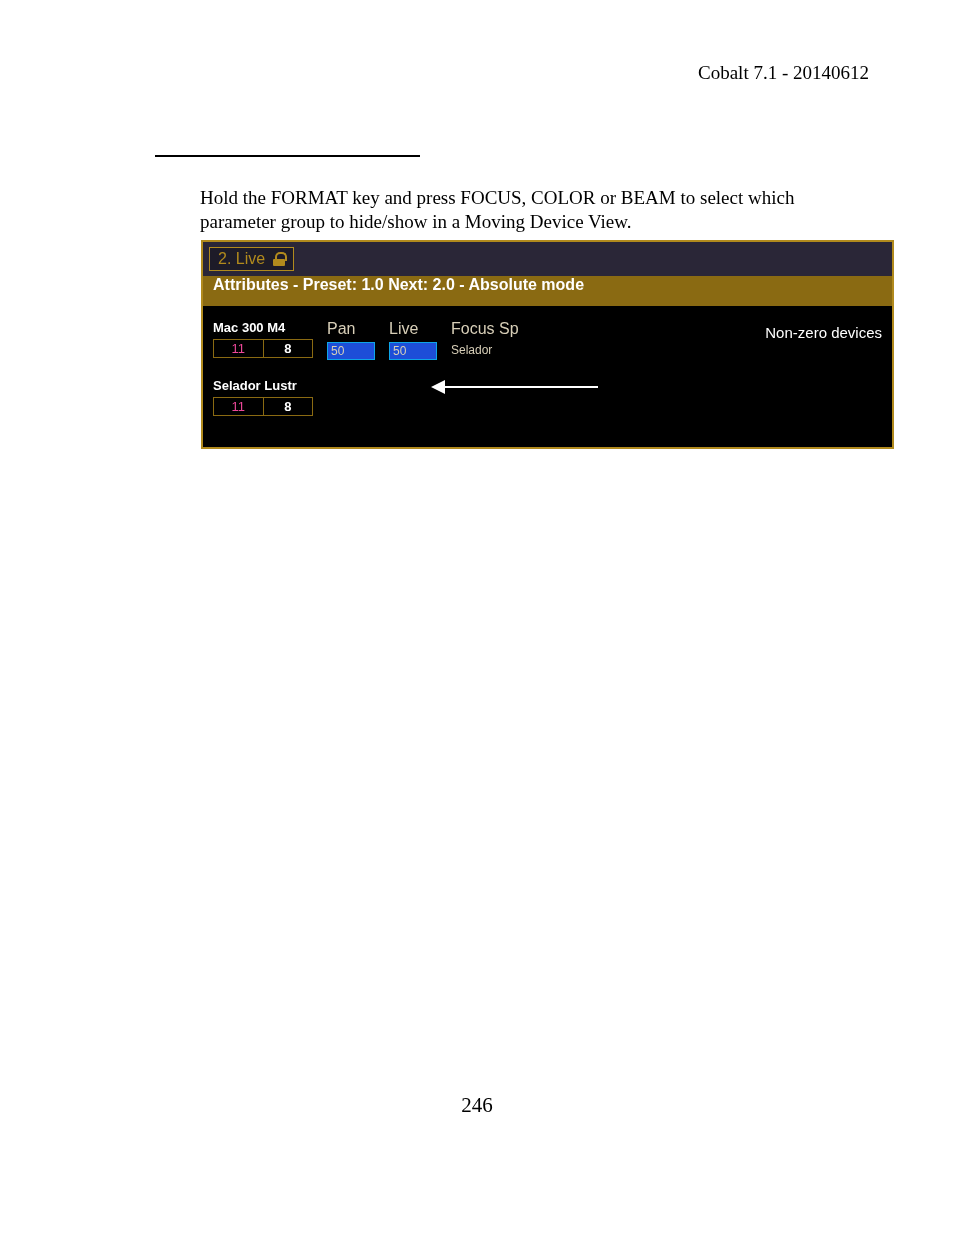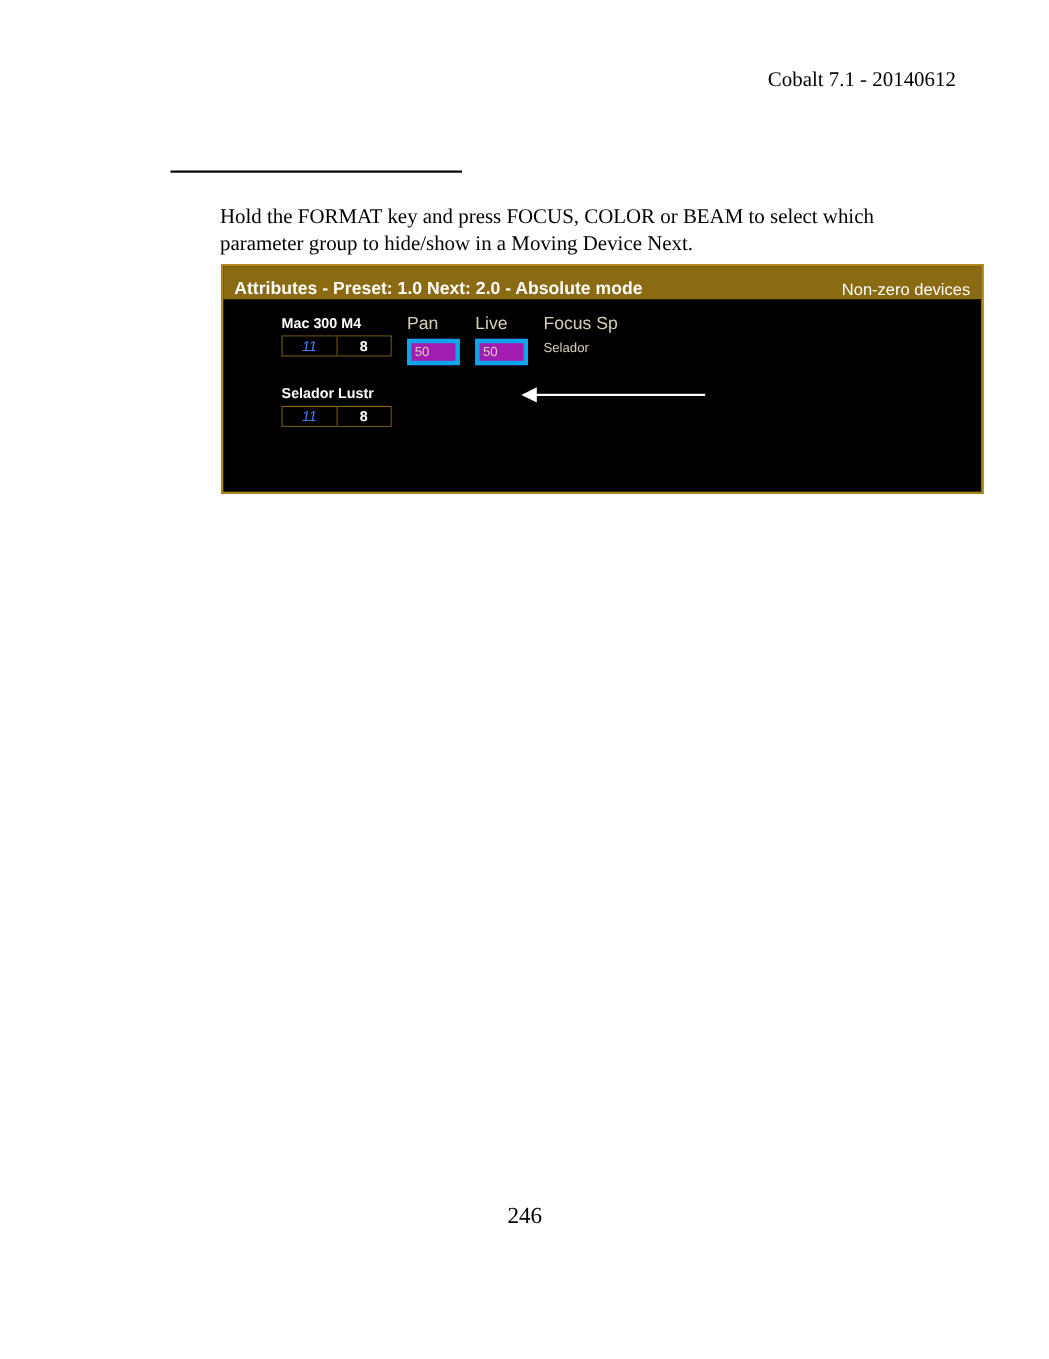--- a/index.html
+++ b/index.html
@@ -93,33 +93,32 @@
     width: 12px;
     height: 7px;
     background: #b18a1d;
     border-radius: 1px;
   }
   .ui-statusbar {
     background: #8a6a12;
     height: 30px;
     display: flex;
     justify-content: space-between;
-    align-items: flex-end;
+    align-items: flex-start;
     padding: 0 10px;
     color: #ffffff;
     font-size: 16px;
   }
   .ui-statusbar .left { font-weight: 600; }
   .ui-statusbar .right { font-weight: 400; font-size: 15px; margin-top: 48px; }
 
   .ui-content {
     padding: 14px 10px 10px 10px;
     color: #ffffff;
     font-size: 13px;
-    margin-left: 43px;
   }
   .device-row {
     display: flex;
     align-items: flex-start;
     gap: 14px;
     margin-bottom: 18px;
     position: relative;
   }
   .device-block { width: 100px; }
   .device-label {
@@ -133,37 +132,36 @@
     border: 1px solid #8a6a12;
   }
   .chip-pair span {
     flex: 1;
     text-align: center;
     font-size: 13px;
     padding: 1px 0;
     background: #000;
   }
   .chip-pair span:first-child {
-    color: #3b82f6;
+    color: #ec4899;
     border-right: 1px solid #8a6a12;
-    font-style: italic;
   }
   .chip-pair span:last-child { color: #fff; font-weight: 600; }
 
   .param-col {
     width: 48px;
   }
   .param-col .p-label {
     font-size: 16px;
     color: #d8cfb8;
     margin-bottom: 4px;
   }
   .param-col .p-val {
-    border: 4px solid #0ea5e9;
-    background: #a21caf;
+    border: 1px solid #0ea5e9;
+    background: #1d4ed8;
     font-size: 12px;
     padding: 1px 3px;
     color: #d8cfb8;
   }
   .param-col.wide { width: 70px; }
   .param-col.wide .p-val { border: none; background: transparent; padding-left: 0; }
 
   .arrow-annot {
     position: absolute;
     top: 8px;
@@ -182,23 +180,29 @@
     border-bottom: 7px solid transparent;
   }
 </style>
 </head>
 <body>
 
 <div class="header-right">Cobalt 7.1 - 20140612</div>
 
 <div class="section-underline"></div>
 
-<div class="body-text">Hold the FORMAT key and press FOCUS, COLOR or BEAM to select which parameter group to hide/show in a Moving Device Next.</div>
+<div class="body-text">Hold the FORMAT key and press FOCUS, COLOR or BEAM to select which parameter group to hide/show in a Moving Device View.</div>
 
 <div class="ui-panel">
+  <div class="ui-titlebar">
+    <div class="ui-tab">
+      <span>2. Live</span>
+      <span class="lock-icon"></span>
+    </div>
+  </div>
   <div class="ui-statusbar">
     <span class="left">Attributes - Preset: 1.0 Next: 2.0 - Absolute mode</span>
     <span class="right">Non-zero devices</span>
   </div>
   <div class="ui-content">
 
     <div class="device-row">
       <div class="device-block">
         <div class="device-label">Mac 300 M4</div>
         <div class="chip-pair">

